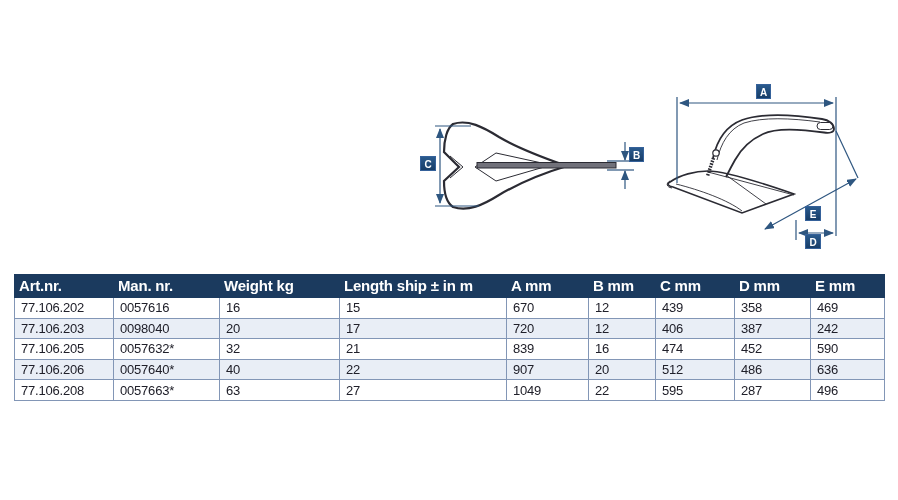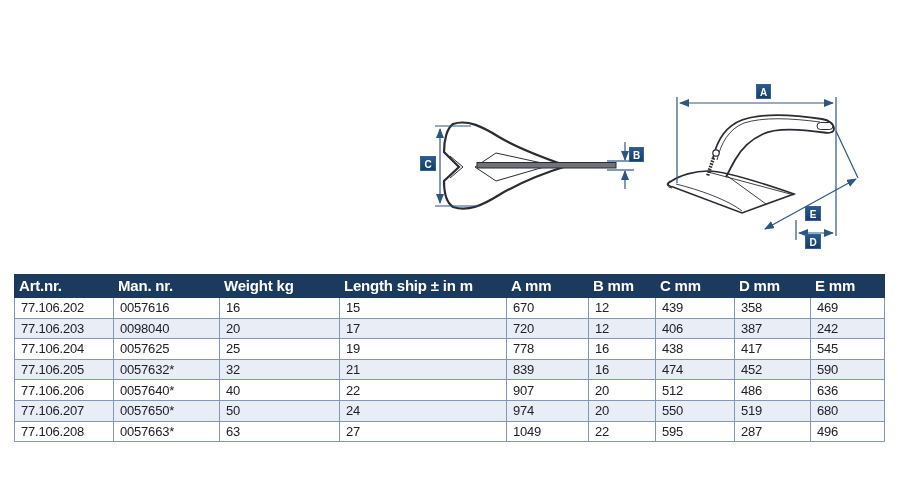--- a/index.html
+++ b/index.html
@@ -158,31 +158,20 @@
           <td>0098040</td>
           <td>20</td>
           <td>17</td>
           <td>720</td>
           <td>12</td>
           <td>406</td>
           <td>387</td>
           <td>242</td>
         </tr>
         <tr>
-          <td>77.106.204</td>
-          <td>0057625</td>
-          <td>25</td>
-          <td>19</td>
-          <td>778</td>
-          <td>16</td>
-          <td>438</td>
-          <td>417</td>
-          <td>545</td>
-        </tr>
-        <tr>
           <td>77.106.205</td>
           <td>0057632*</td>
           <td>32</td>
           <td>21</td>
           <td>839</td>
           <td>16</td>
           <td>474</td>
           <td>452</td>
           <td>590</td>
         </tr>
@@ -191,31 +180,20 @@
           <td>0057640*</td>
           <td>40</td>
           <td>22</td>
           <td>907</td>
           <td>20</td>
           <td>512</td>
           <td>486</td>
           <td>636</td>
         </tr>
         <tr>
-          <td>77.106.207</td>
-          <td>0057650*</td>
-          <td>50</td>
-          <td>24</td>
-          <td>974</td>
-          <td>20</td>
-          <td>550</td>
-          <td>519</td>
-          <td>680</td>
-        </tr>
-        <tr>
           <td>77.106.208</td>
           <td>0057663*</td>
           <td>63</td>
           <td>27</td>
           <td>1049</td>
           <td>22</td>
           <td>595</td>
           <td>287</td>
           <td>496</td>
         </tr>

